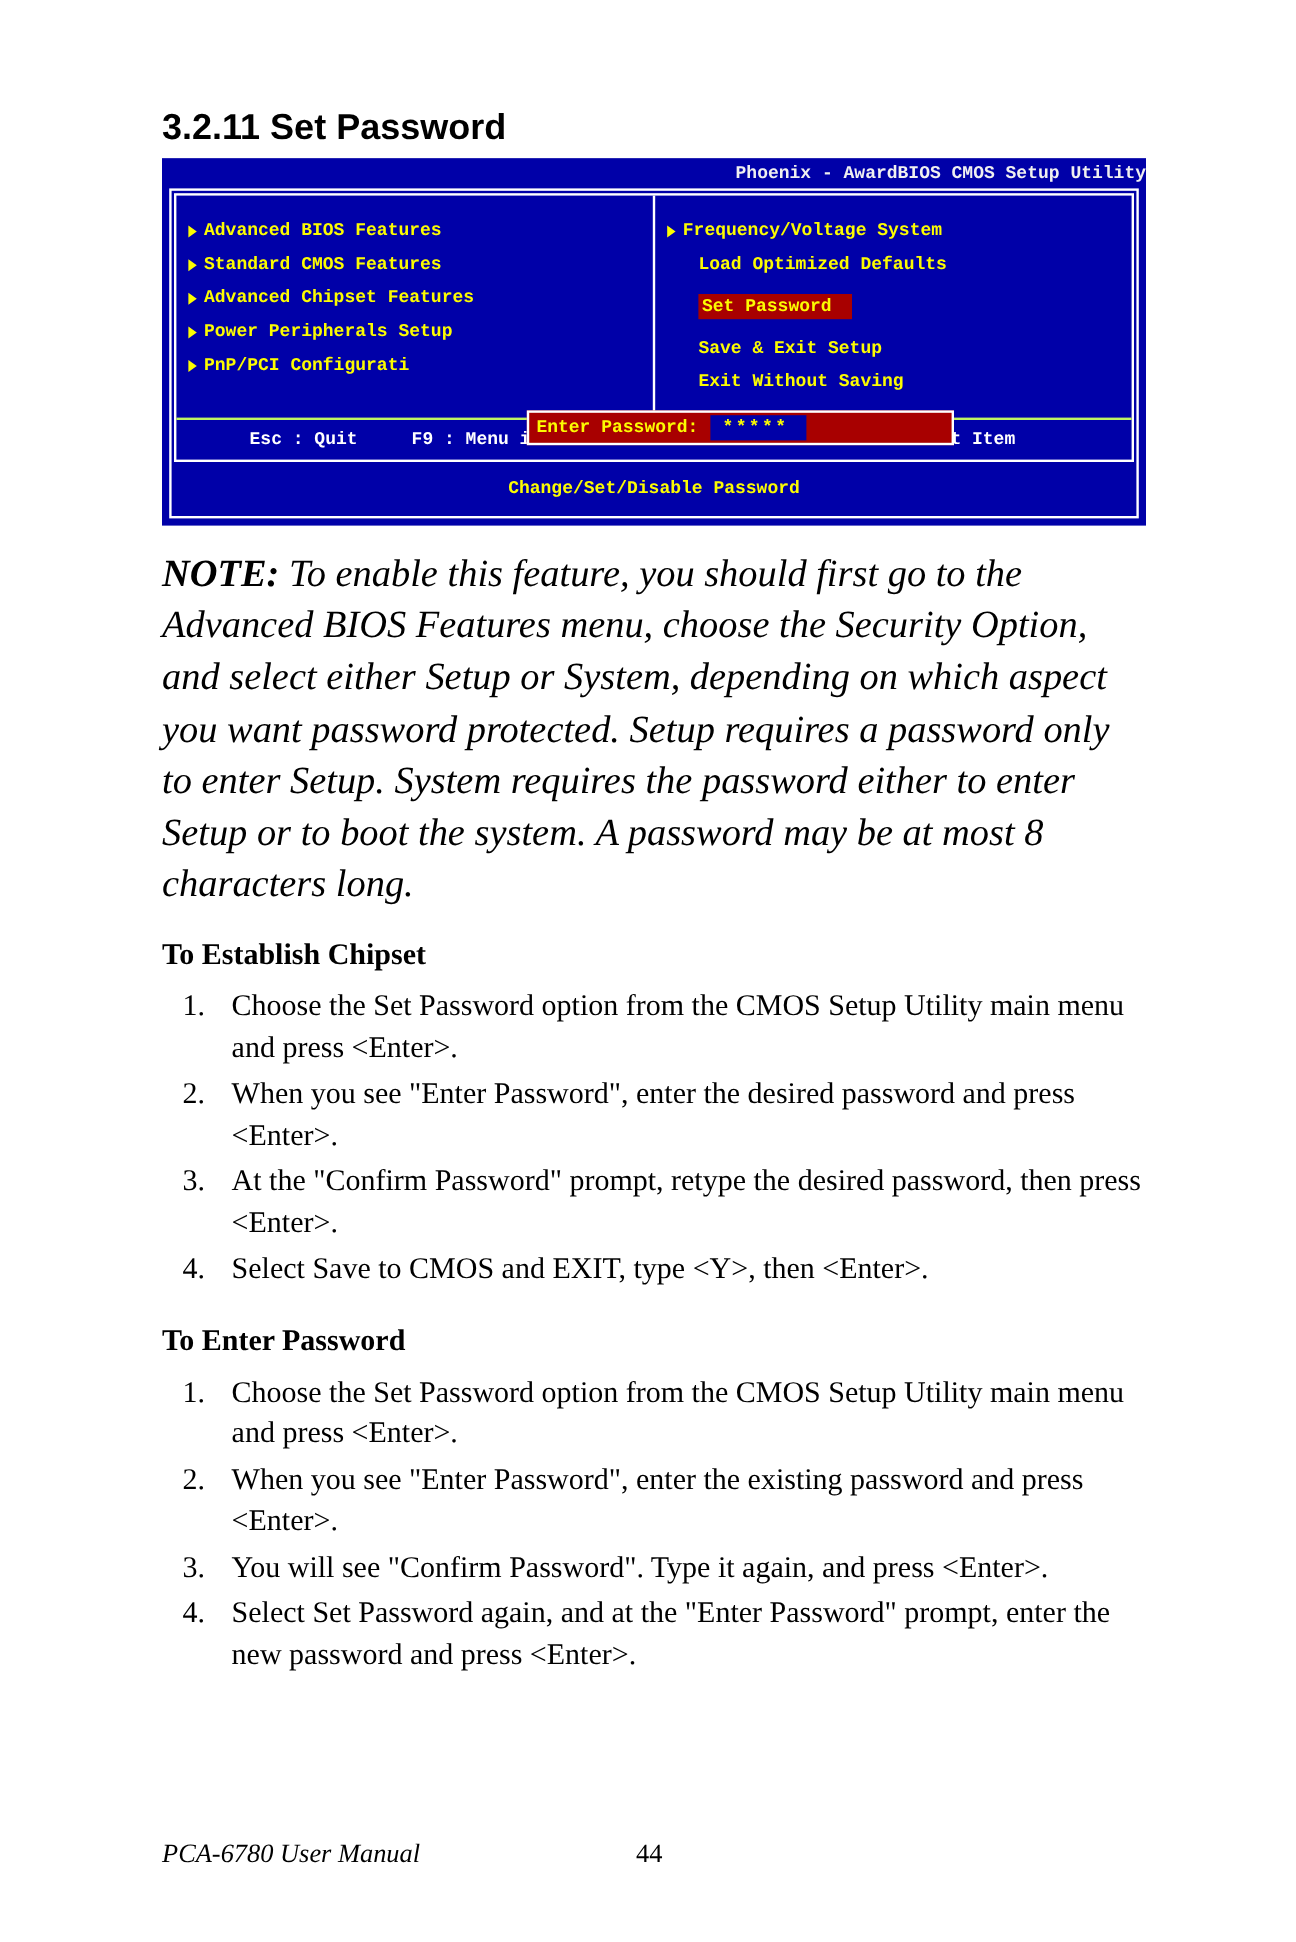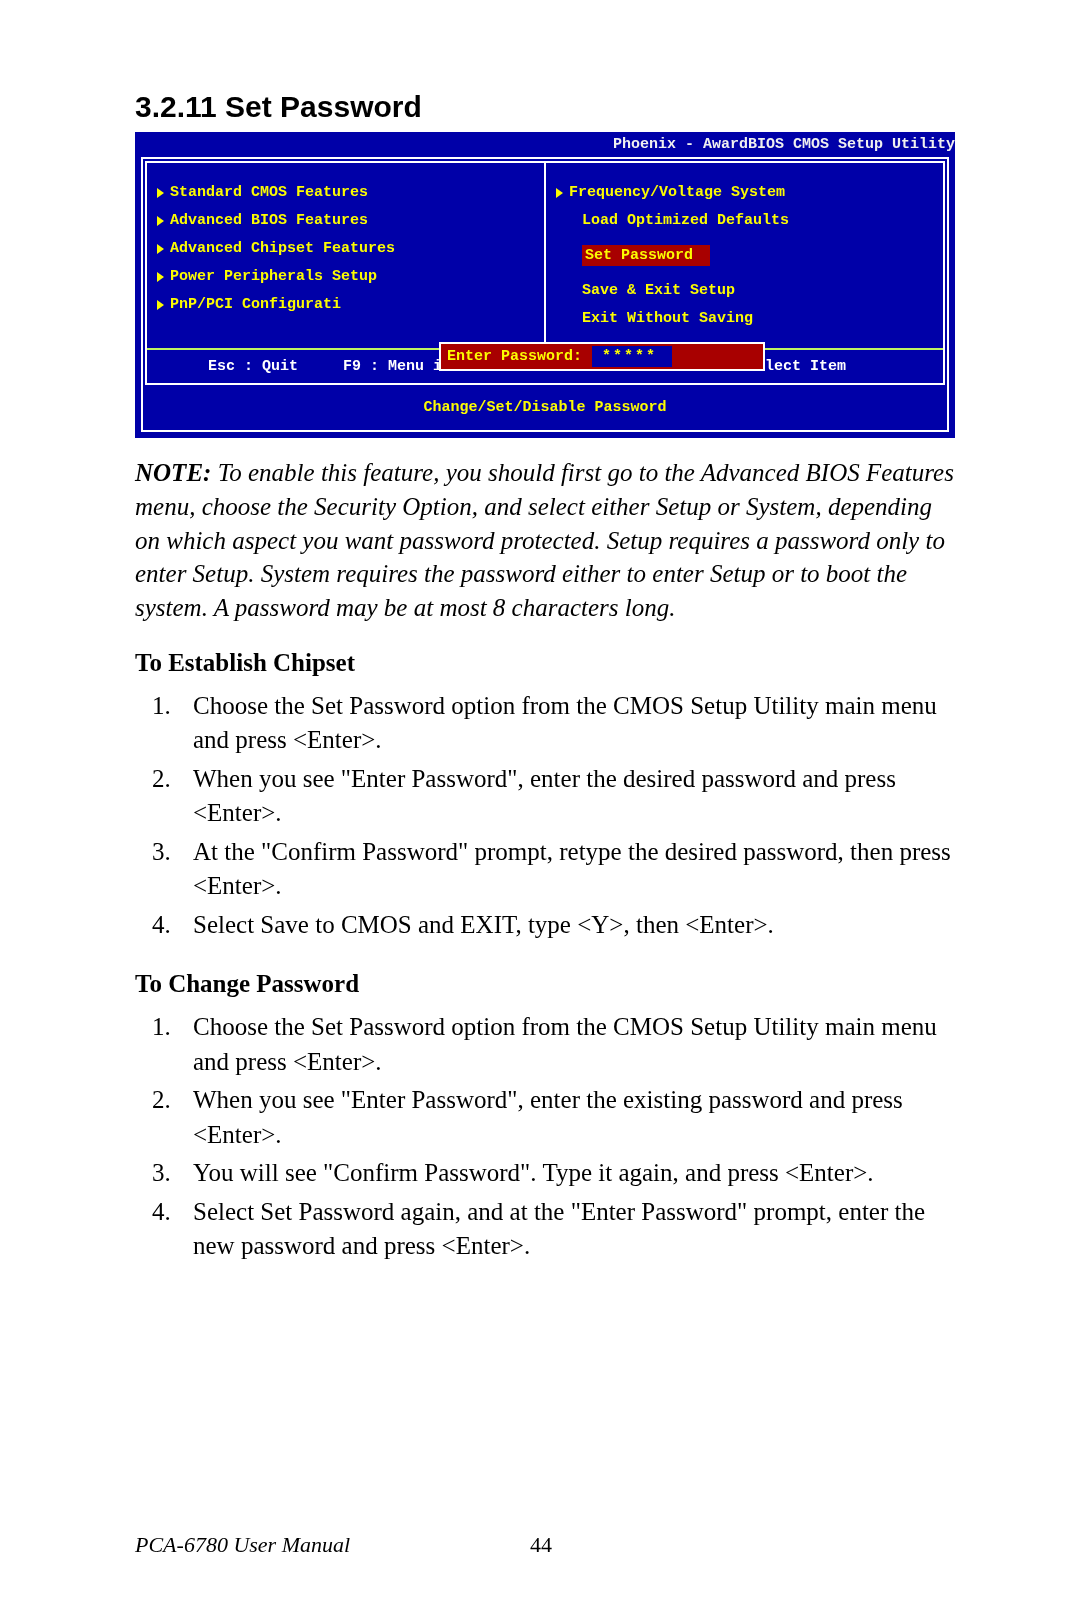--- a/index.html
+++ b/index.html
@@ -35,40 +35,40 @@
   .bios-legend { border-top: 2px solid #bef264; padding: 6px 12px 6px 12px; color: #fff; font-weight: bold; text-align: center; }
   .bios-legend .row { display: flex; }
   .bios-legend .cell { flex: 1; white-space: pre; }
   .bios-help { color: #fcfc00; text-align: center; padding: 10px 0 12px; font-weight: bold; }
 
   
   .pw-dialog {
     position: absolute;
     left: 304px;
     top: 210px;
-    width: 326px;
+    width: 356px;
     background: #a80000;
     border: 2px solid #fff;
     color: #fcfc00;
     padding: 2px 6px;
     display: flex;
     align-items: center;
     gap: 10px;
     font-weight: bold;
   }
   .pw-field {
     background: #0000a8;
     color: #fcfc00;
     padding: 0 10px;
     min-width: 80px;
     letter-spacing: 2px;
   }
 
   
-  .note { font-size: 25px; font-style: italic; margin-top: 18px; line-height: 1.35; }
+  .note { font-size: 32px; font-style: italic; margin-top: 18px; line-height: 1.35; }
   .note .lbl { font-weight: bold; }
   .subhead { font-family: "Times New Roman", serif; font-weight: bold; font-size: 25px; margin-top: 24px; margin-bottom: 8px; }
   ol.steps { list-style: decimal; margin-left: 42px; font-size: 25px; line-height: 1.38; }
   ol.steps li { padding-left: 16px; margin: 4px 0; }
   ol.steps li .li-text { display: block; }
 
   .footer { margin-top: auto; display: flex; align-items: baseline; font-size: 22px; font-style: italic; gap: 180px; padding-top: 30px; }
   .footer .pn { font-style: normal; }
 </style>
 </head>
@@ -79,25 +79,25 @@
   <div class="section-heading">3.2.11 Set Password</div>
 
   <div class="bios-shot">
     <div class="bios-title">Phoenix - AwardBIOS CMOS Setup Utility</div>
     <div class="bios-outer">
       <div class="bios-inner">
         <div class="bios-cols">
           <div class="bios-col bios-col-left">
             <div class="bios-item">
                 <span class="tri"></span>
-                <span class="txt">Standard CMOS Features</span>
+                <span class="txt">Advanced BIOS Features</span>
               </div>
             <div class="bios-item">
                 <span class="tri"></span>
-                <span class="txt">Advanced BIOS Features</span>
+                <span class="txt">Standard CMOS Features</span>
               </div>
             <div class="bios-item">
                 <span class="tri"></span>
                 <span class="txt">Advanced Chipset Features</span>
               </div>
             <div class="bios-item">
                 <span class="tri"></span>
                 <span class="txt">Power Peripherals Setup</span>
               </div>
             <div class="bios-item">
@@ -151,21 +151,21 @@
         <span class="li-text">When you see "Enter Password", enter the desired password and press &lt;Enter&gt;.</span>
       </li>
     <li>
         <span class="li-text">At the "Confirm Password" prompt, retype the desired password, then press &lt;Enter&gt;.</span>
       </li>
     <li>
         <span class="li-text">Select Save to CMOS and EXIT, type &lt;Y&gt;, then &lt;Enter&gt;.</span>
       </li>
   </ol>
 
-  <div class="subhead">To Change Password</div>
+  <div class="subhead">To Enter Password</div>
   <ol class="steps">
     <li>
         <span class="li-text">Choose the Set Password option from the CMOS Setup Utility main menu and press &lt;Enter&gt;.</span>
       </li>
     <li>
         <span class="li-text">When you see "Enter Password", enter the existing password and press &lt;Enter&gt;.</span>
       </li>
     <li>
         <span class="li-text">You will see "Confirm Password". Type it again, and press &lt;Enter&gt;.</span>
       </li>

